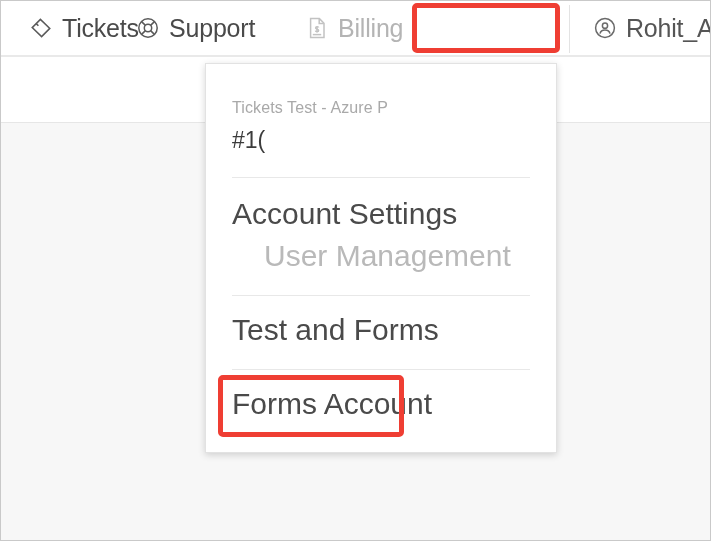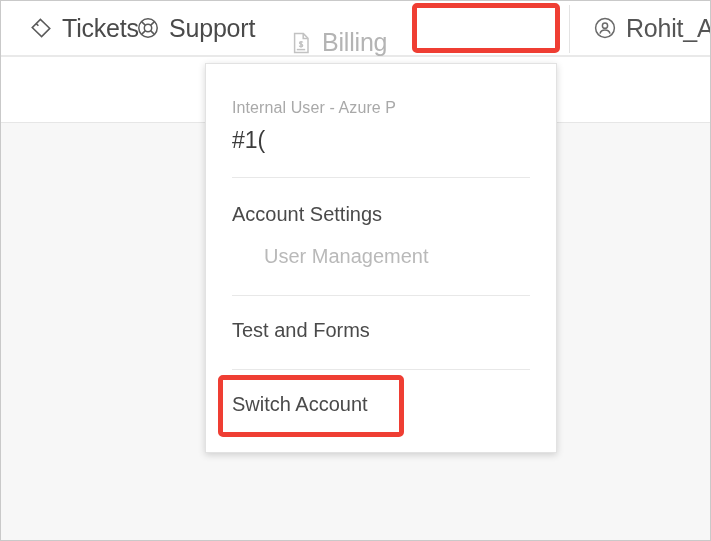--- a/index.html
+++ b/index.html
@@ -59,21 +59,21 @@
     align-items: center;
     justify-content: center;
     width: 24px;
     height: 24px;
     flex: 0 0 auto;
   }
   .nav-icon svg { display: block; }
 
   #nav-tickets   { left: 28px; }
   #nav-support   { left: 135px; }
-  #nav-billing   { left: 288px; align-items: flex-end; }
+  #nav-billing   { left: 304px; }
   #nav-account   { left: 419px; }
   #nav-user      { left: 592px; }
 
   #nav-tickets .nav-label,
   #nav-support .nav-label { color: #4a4a4a; }
   #nav-tickets .nav-icon  { color: #5a5a5a; }
   #nav-support .nav-icon  { color: #5a5a5a; }
 
   #nav-billing .nav-label { color: #b4b4b4; }
   #nav-billing .nav-icon  { color: #c2c2c2; }
@@ -158,21 +158,21 @@
     height: 1px;
     background: #e8e8e8;
   }
   #sep-1 { top: 113px; }
   #sep-2 { top: 231px; }
   #sep-3 { top: 305px; }
 
   .dd-item {
     position: absolute;
     left: 26px;
-    font-size: 20px;
+    font-size: 30px;
     line-height: 28px;
     white-space: nowrap;
     cursor: pointer;
     user-select: none;
     color: #4a4a4a;
   }
   #dd-account-settings { top: 136px; color: #4a4a4a; }
   #dd-user-management  { top: 178px; color: #b9b9b9; margin-left: 32px; }
   #dd-docs-forms       { top: 252px; color: #4a4a4a; }
   #dd-switch-account   { top: 326px; color: #4a4a4a; }
@@ -255,35 +255,35 @@
     </div>
 
   </div>
 
   <div id="sub-bar"></div>
   <div id="page-body"></div>
 
   <div id="account-dropdown">
 
     <div class="dd-head">
-      <div class="dd-org">Internal User - Azure P</div>
+      <div class="dd-org">Tickets Test - Azure P</div>
       <div class="dd-id">#1(</div>
     </div>
 
     <div class="dd-sep" id="sep-1"></div>
 
     <div class="dd-item" id="dd-account-settings">Account Settings</div>
     <div class="dd-item" id="dd-user-management">User Management</div>
 
     <div class="dd-sep" id="sep-2"></div>
 
     <div class="dd-item" id="dd-docs-forms">Test and Forms</div>
 
     <div class="dd-sep" id="sep-3"></div>
 
-    <div class="dd-item" id="dd-switch-account">Switch Account</div>
+    <div class="dd-item" id="dd-switch-account">Forms Account</div>
 
   </div>
 
   <div class="annotation-box" id="annot-account"></div>
   <div class="annotation-box" id="annot-switch-account"></div>
 
 </div>
 
 </body></html>

